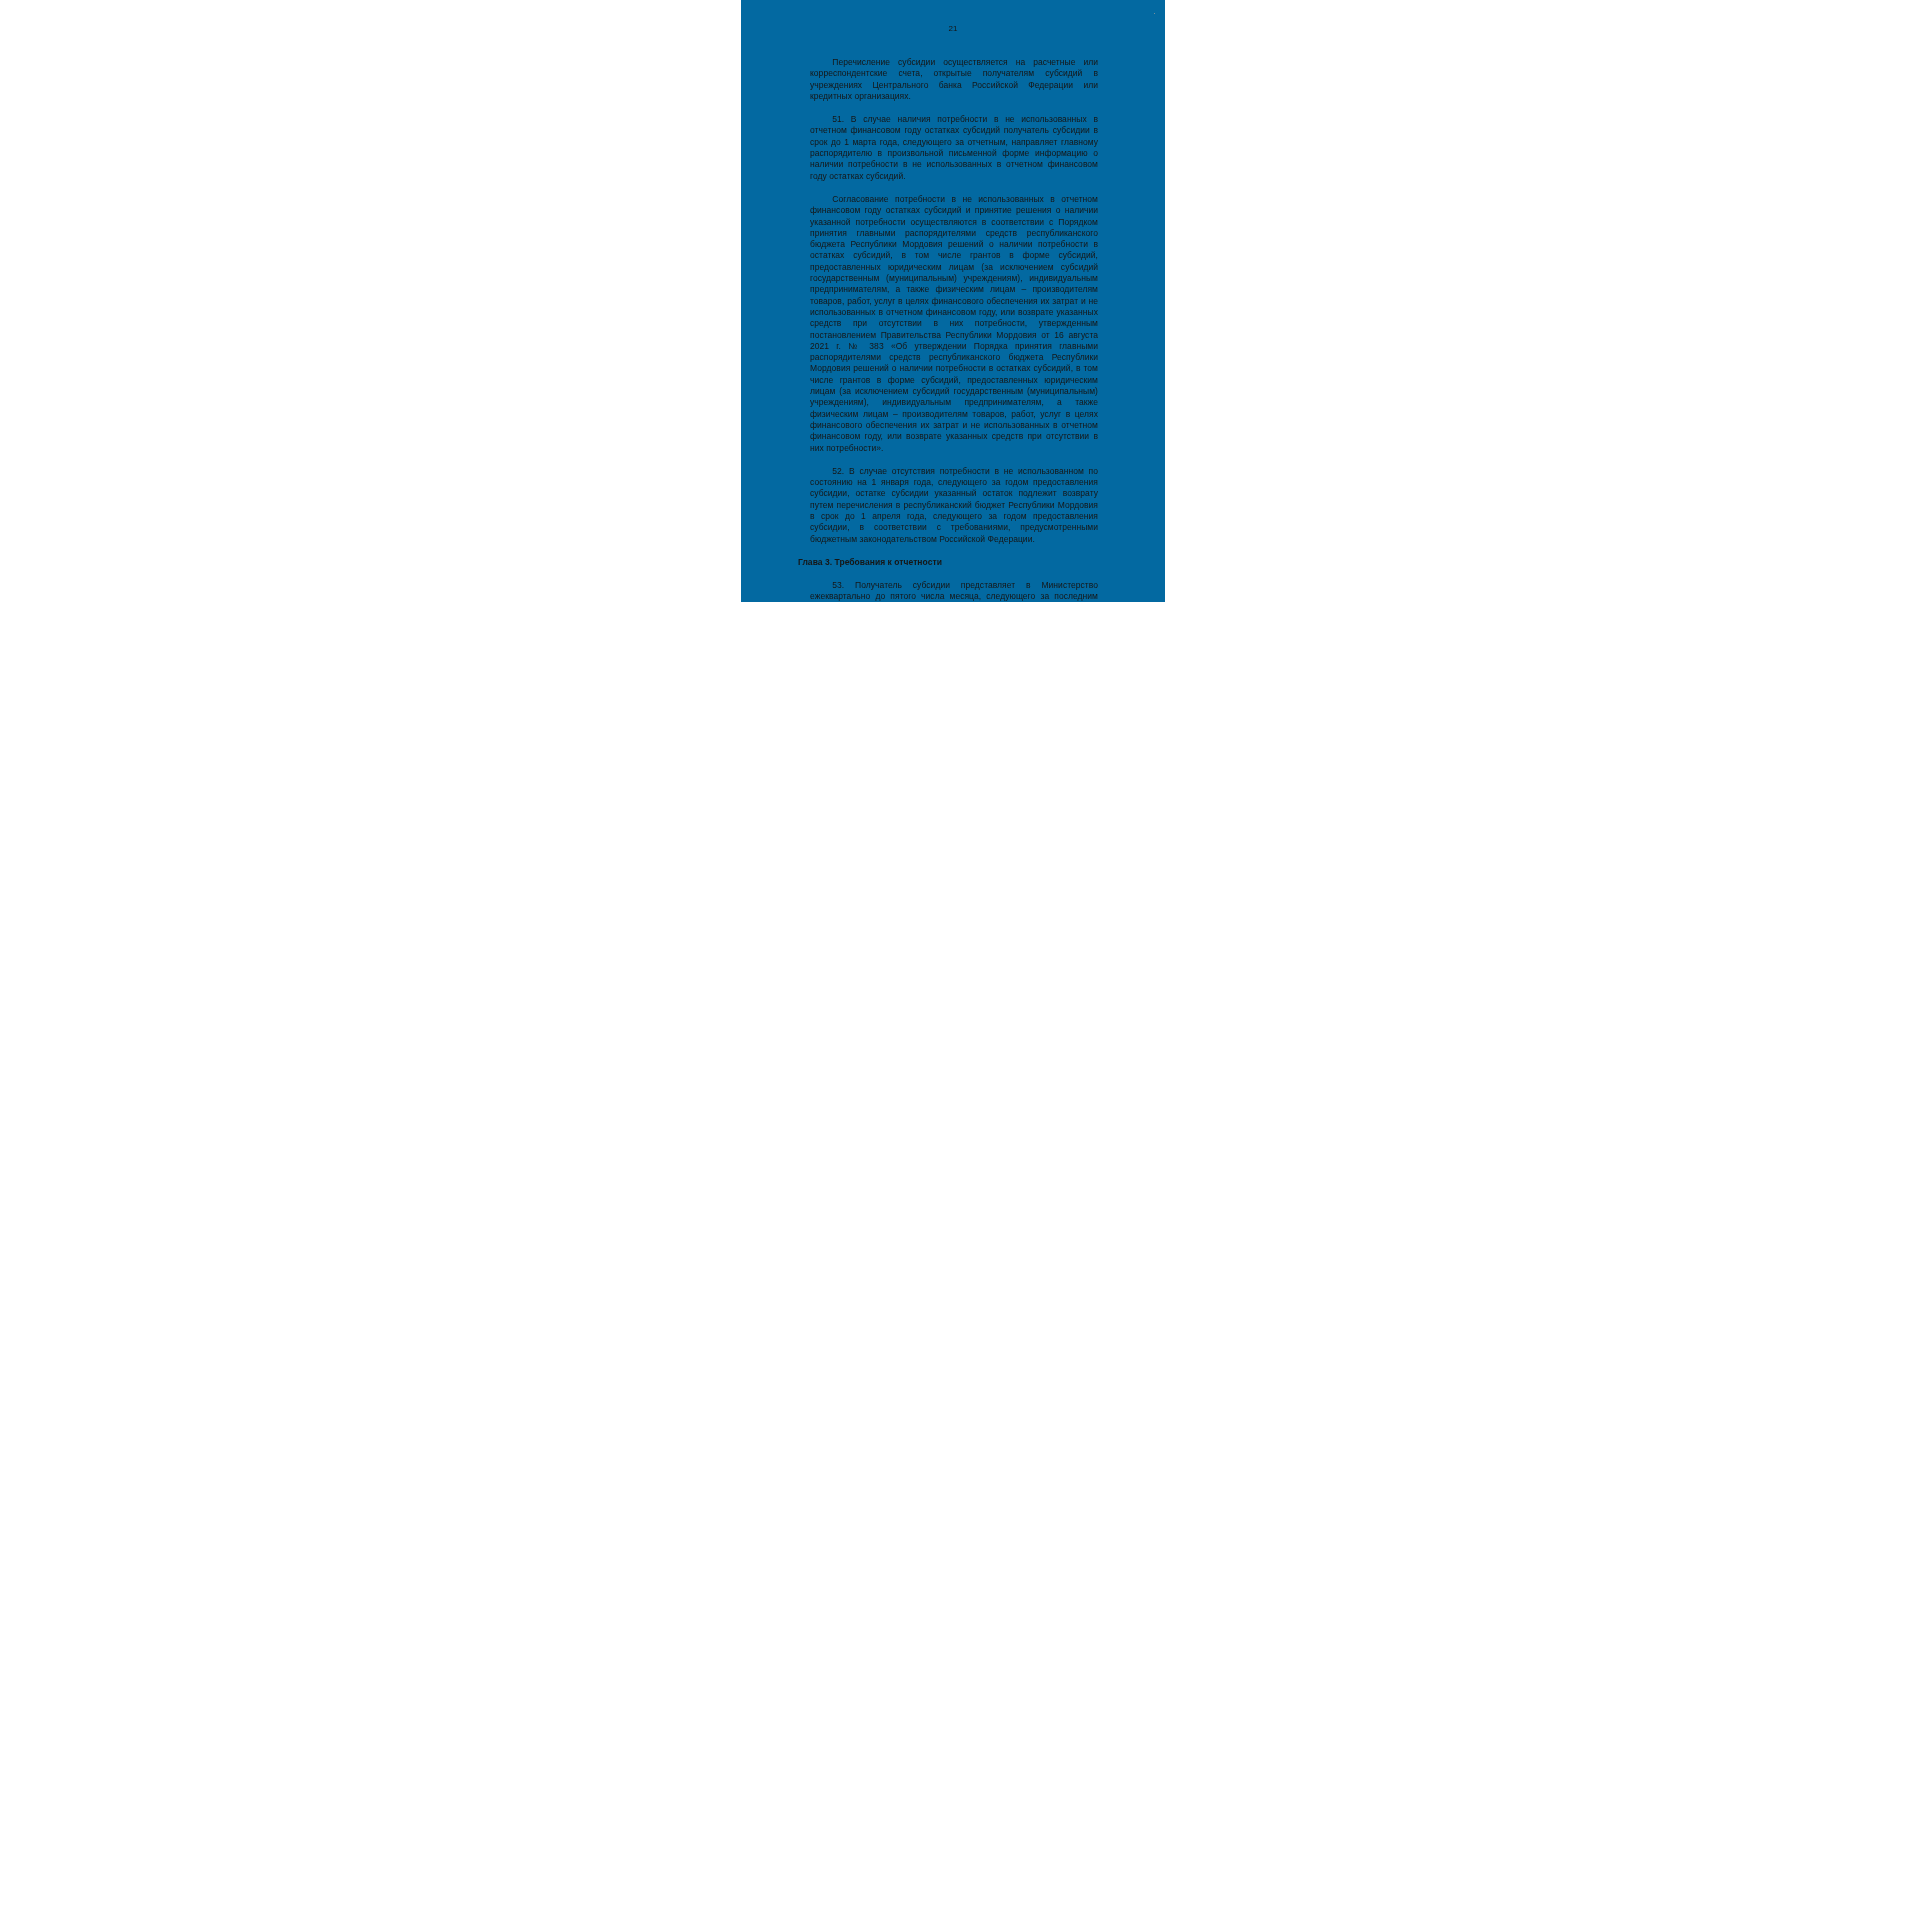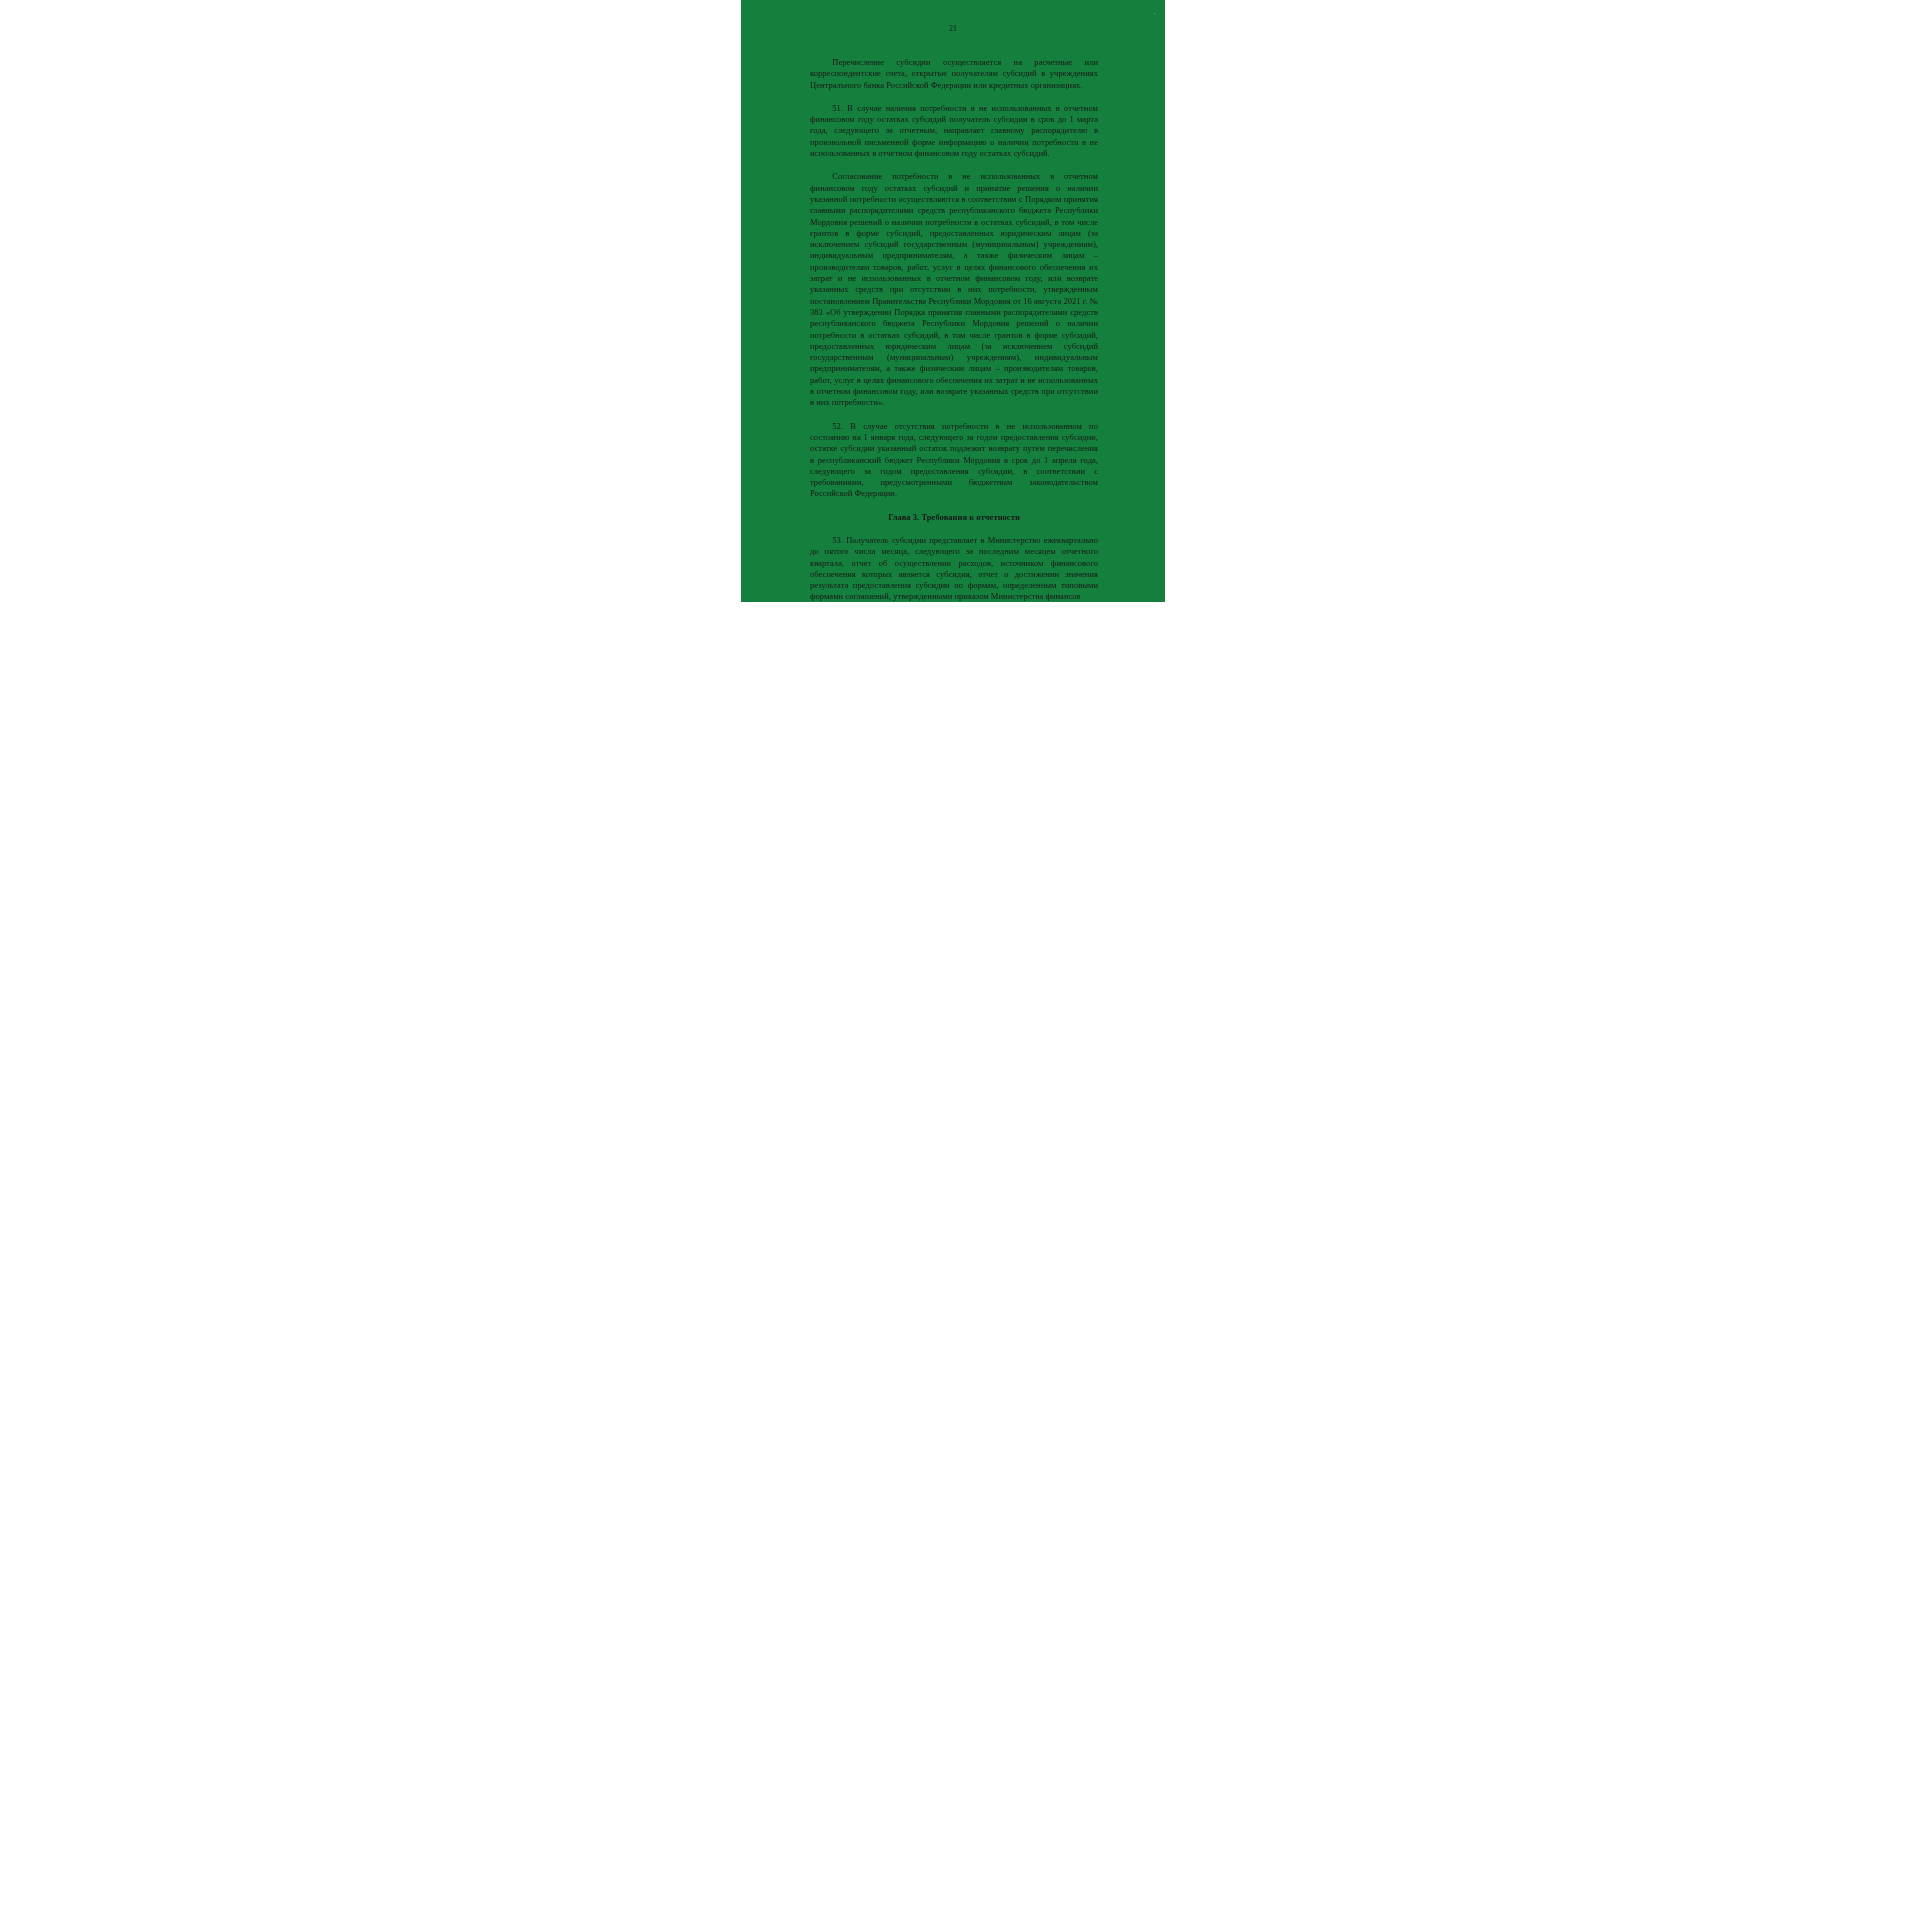--- a/index.html
+++ b/index.html
@@ -6,22 +6,22 @@
   html, body {
     margin: 0;
     padding: 0;
     background: #ffffff;
   }
   .page {
     position: relative;
     width: 424px;
     min-height: 602px;
     margin: 0 auto;
-    background: #15803d;
-    font-family: Liberation Serif, serif;
+    background: #0369a1;
+    font-family: Liberation Sans, sans-serif;
     color: #161616;
     overflow: hidden;
   }
   .page-number {
     position: absolute;
     top: 24px;
     left: 0;
     width: 100%;
     text-align: center;
     font-size: 8px;
@@ -38,21 +38,21 @@
   }
   .para {
     margin: 12px;
     padding: 0;
     text-indent: 22.3px;
   }
   .chapter-heading {
     margin: 11.2px 0 11.2px 0;
     font-size: 8.5px;
     font-weight: 700;
-    text-align: center;
+    text-align: left;
     text-indent: 0;
     line-height: 11.3px;
   }
   .scan-dot {
     position: absolute;
     top: 12.7px;
     right: 10px;
     width: 1.2px;
     height: 1.2px;
     border-radius: 50%;

